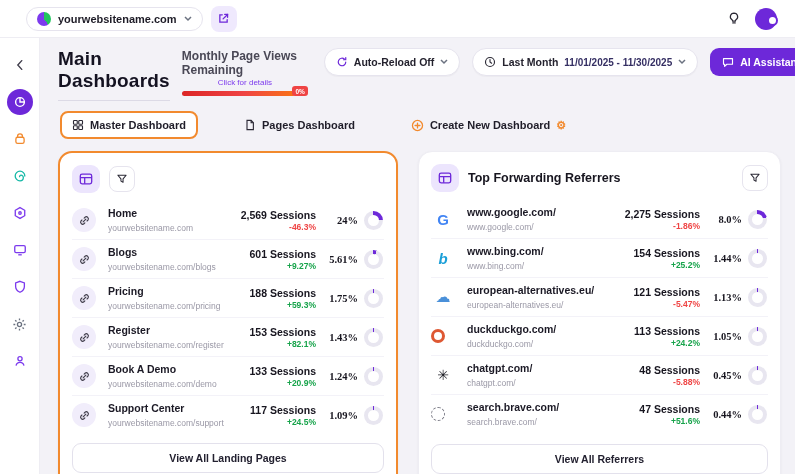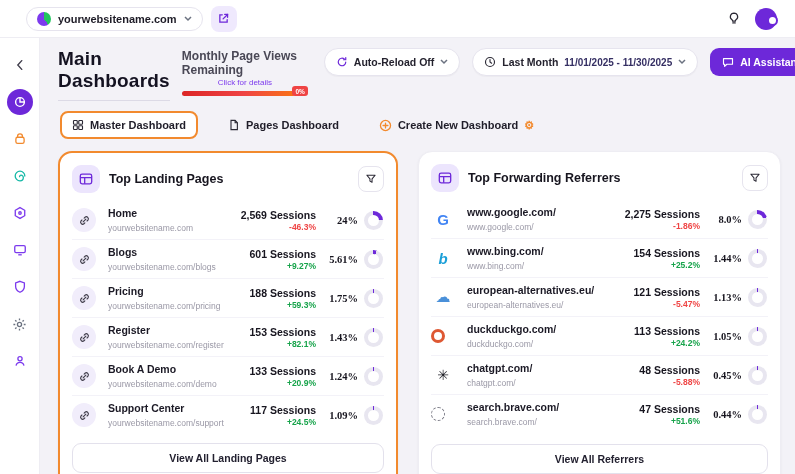--- a/index.html
+++ b/index.html
@@ -33,21 +33,21 @@
   .quota-link { font-size:8px; color:#7c3aed; font-weight:400; display:block; margin-top:1px; cursor:pointer;margin-left:36px; }
   .quota-bar { position:relative; margin-top:4px; height:5px; width:118px; background:#eceaf2; border-radius:3px; }
   .quota-fill { height:100%; width:96%; border-radius:3px; background:linear-gradient(90deg,#dc2626,#ef4444 55%,#f97316); }
   .quota-badge { position:absolute; right:-8px; top:-5px; background:#ef4444; color:#fff; font-size:6.5px; font-weight:700; padding:1.5px 3px; border-radius:3px; }
   .header-spacer { flex:1; }
   .pill { display:flex; align-items:center; gap:6px; background:#fff; border:1px solid #e6e4ee; border-radius:17px; padding:7px 11px; font-size:10.5px; font-weight:700; color:#24222e; cursor:pointer; white-space:nowrap; box-shadow:0 1px 1px rgba(20,18,33,.03); }
   .pill .range { color:#352f63; font-size:10px; }
   .ai-btn { display:flex; align-items:center; gap:6px; background:#6d28d9; border:none; border-radius:9px; padding:8px 12px; color:#fff; font-size:10.5px; font-weight:700; cursor:pointer; white-space:nowrap; }
 
   
-  .tabs-row { display:flex; align-items:center; gap:20px; margin:10px 0 12px 2px; }
+  .tabs-row { display:flex; align-items:center; gap:36px; margin:10px 0 12px 2px; }
   .tab { display:flex; align-items:center; gap:6px; background:none; border:none; font-size:11px; font-weight:700; color:#1f1d29; cursor:pointer; padding:6px 10px; }
   .tab.active { background:#fff; border:2px solid #f28a2e; border-radius:8px; }
   .gear-mini { color:#f28a2e; font-size:11px; }
 
   
   .cards { display:flex; gap:20px; align-items:stretch; }
   .card { background:#fff; border-radius:14px; box-shadow:0 1px 3px rgba(20,18,33,.05); display:flex; flex-direction:column; }
   .card.landing { width:340px; border:2px solid #f28a2e; }
   .card.referrers { flex:1; border:1px solid #eeedf3; }
   .card-head { display:flex; align-items:center; gap:9px; padding:12px 12px 8px 12px; }
@@ -269,21 +269,20 @@
     <div class="cards">
 
       <div class="card landing">
         <div class="card-head">
           <span class="tile">
             <svg width="14" height="14" viewBox="0 0 16 16" fill="none" stroke="#6d28d9" stroke-width="1.5">
                 <rect x="1.5" y="2.5" width="13" height="11" rx="2"></rect>
                 <path d="M1.5 6.5h13M6.5 6.5v7"></path>
               </svg>
           </span>
-          <h2 class="card-title">Top Landing Pages</h2>
           <button class="filter-btn">
             <span>
               <svg width="12" height="12" viewBox="0 0 16 16" fill="none" stroke="#2b2935" stroke-width="1.4" stroke-linejoin="round">
                   <path d="M2.5 3h11L9.4 7.8v4.6l-2.8-1.6V7.8z"></path>
                 </svg>
             </span>
           </button>
         </div>
 
         <div class="rows">

